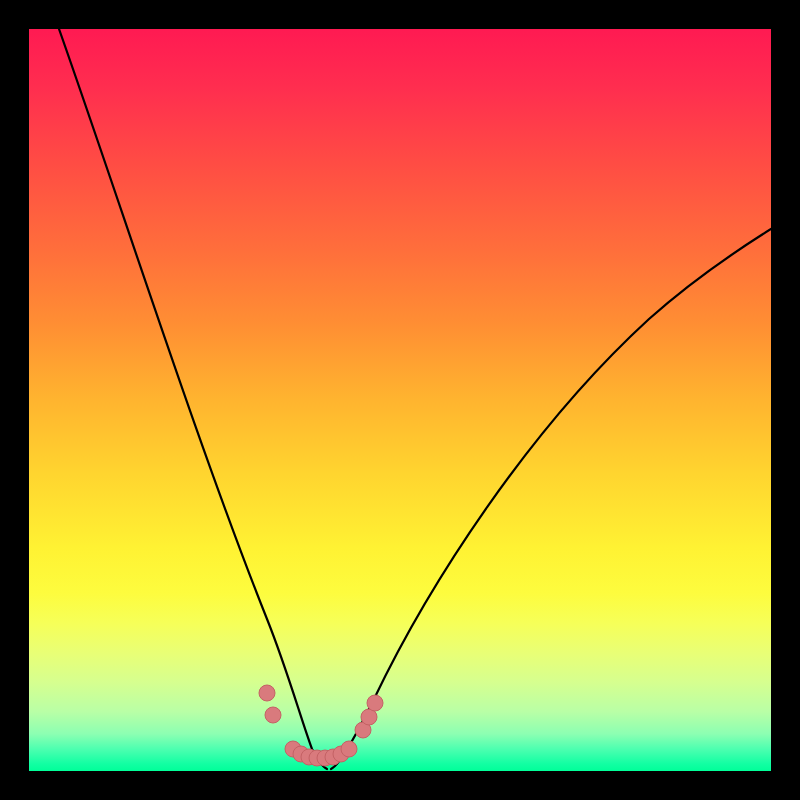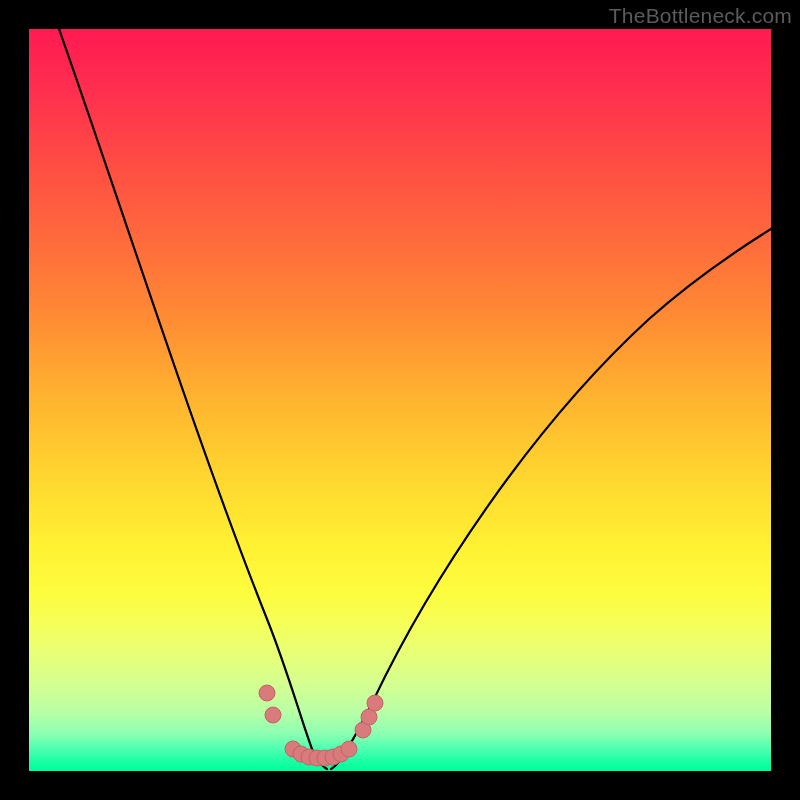--- a/index.html
+++ b/index.html
@@ -89,14 +89,13 @@
         <circle cx="296" cy="729" r="8"></circle>
         <circle cx="304" cy="728" r="8"></circle>
         <circle cx="312" cy="725" r="8"></circle>
         <circle cx="320" cy="720" r="8"></circle>
         <circle cx="334" cy="701" r="8"></circle>
         <circle cx="340" cy="688" r="8"></circle>
         <circle cx="346" cy="674" r="8"></circle>
       </g>
     </svg>
   </div>
-  <div class="watermark">TheBottleneck.com</div>
 </div>
 
 </body></html>

